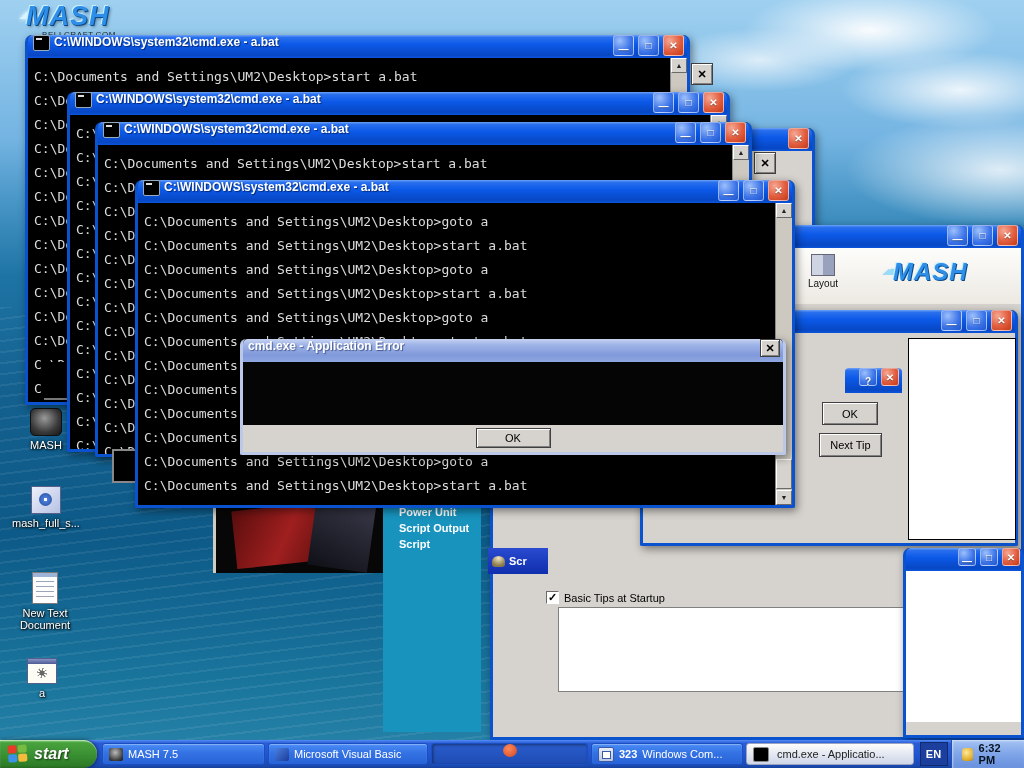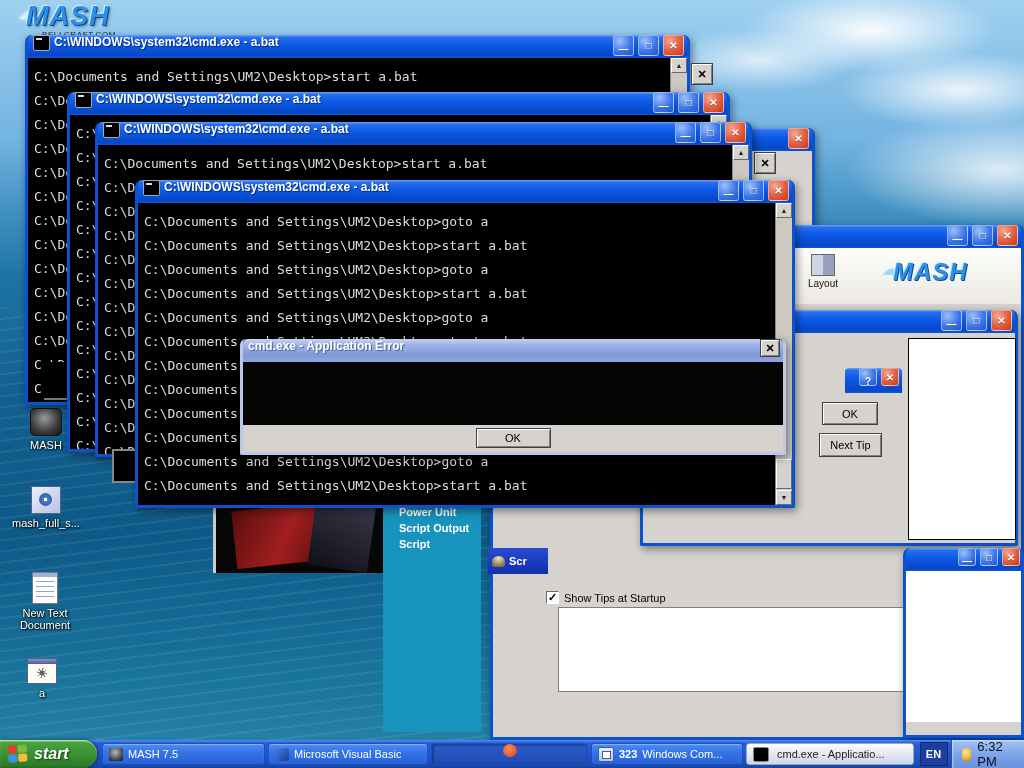--- a/index.html
+++ b/index.html
@@ -127,21 +127,21 @@
   .ti-ddg{border-radius:50%;background:radial-gradient(circle at 40% 35%,#ff8a5a,#de5833 70%);}
   .ti-group{background:linear-gradient(180deg,#e8eef8,#b9c6e0);border:1px solid #3a5aa8;position:relative;}
   .ti-group::after{content:"";position:absolute;left:3px;top:3px;width:7px;height:6px;background:#fff;border:1px solid #3a5aa8;}
   .ti-cmd{background:#000;border:1px solid #888;}
   .count{font-weight:bold;}
   .lang{width:26px;height:22px;margin-left:4px;background:#1c3f9e;border:1px solid #0f2a6e;color:#fff;font-size:11px;font-weight:bold;
     display:flex;align-items:center;justify-content:center;cursor:pointer;}
   .tray{margin-left:3px;height:28px;flex:1;background:linear-gradient(180deg,#a4c2f4,#7fa5e8 50%,#6890dd);
     border-left:1px solid #2a4fa8;display:flex;align-items:center;justify-content:flex-end;gap:6px;padding:0 10px;box-shadow:inset 1px 1px 2px rgba(255,255,255,.5);}
   .trayico{width:13px;height:13px;border-radius:3px;background:radial-gradient(circle at 40% 35%,#ffe89a,#e0ac28 70%,#a87a10);}
-  .timetxt{font-size:13px;color:#06131f;}
+  .timetxt{font-size:11px;color:#06131f;font-weight:bold;}
 </style>
 </head>
 <body>
 
 <div class="screen">
 
   <div class="wallpaper">
     <div class="wp-logo">
       <span class="cloud">☁</span>
       <div class="mash-text">MASH</div>
@@ -239,21 +239,21 @@
   <div class="btn3d" style="position:absolute;left:822px;top:402px;width:56px;height:23px;">
     <span>OK</span>
   </div>
   <div class="btn3d" style="position:absolute;left:819px;top:433px;width:63px;height:24px;justify-content:center;">
     <span>Next Tip</span>
   </div>
   <div class="checkrow">
     <span class="checkbox">
         <span>✓</span>
       </span>
-    <span class="clabel">Show Tips at Startup</span>
+    <span class="clabel">Basic Tips at Startup</span>
   </div>
   <div class="whitepanel" style="left:558px;top:607px;width:348px;height:83px;border-color:#808080;"></div>
 
   <div class="scrbar">
     <span class="scrico"></span>
     <span>Scr</span>
   </div>
 
   <div class="xpwin" style="left:903px;top:548px;width:121px;height:190px;">
     <div class="titlebar" style="padding-right:1px;">

